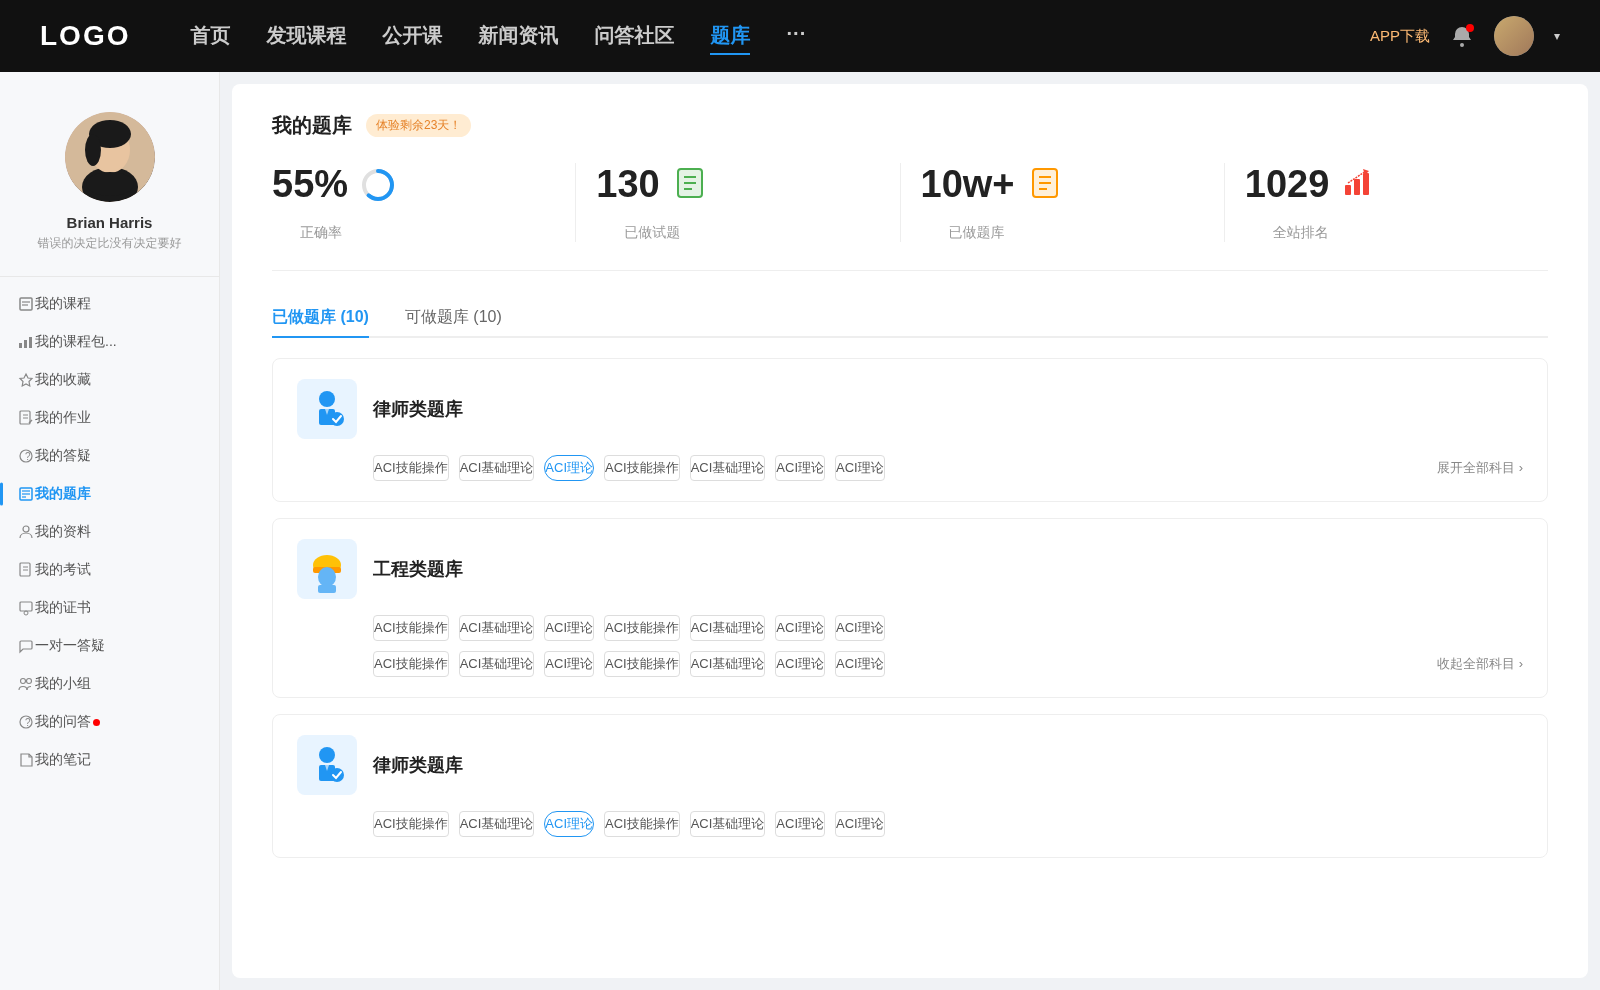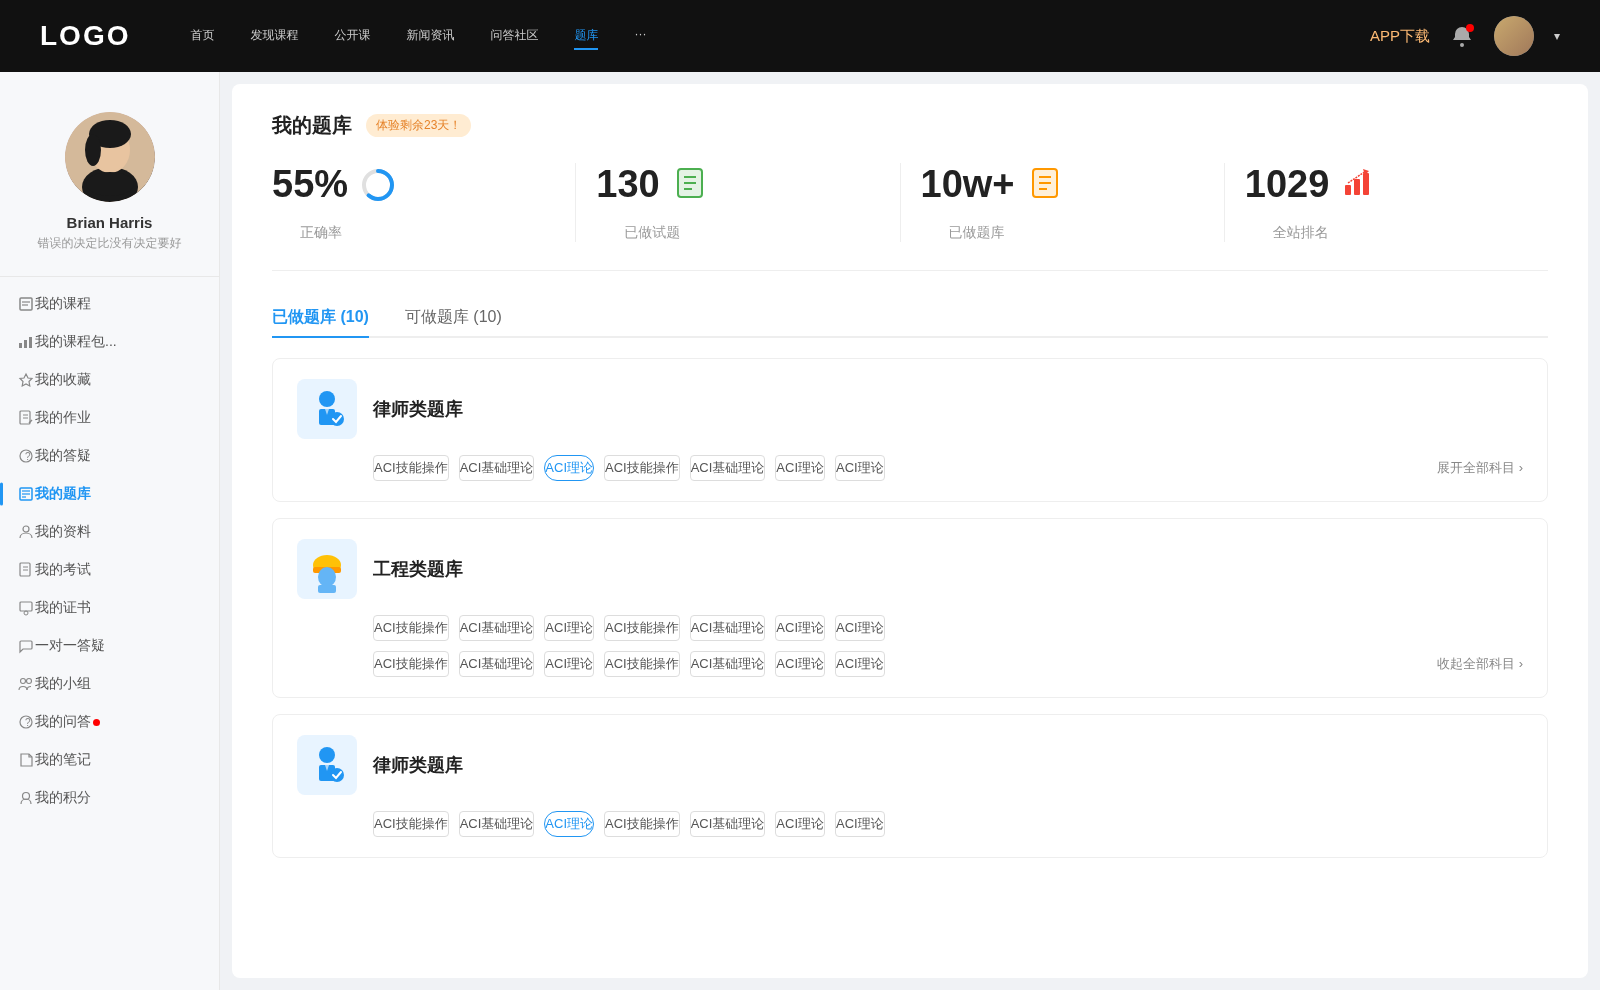--- a/index.html
+++ b/index.html
@@ -21,24 +21,25 @@
       letter-spacing: 2px;
       margin-right: 60px;
     }
     .navbar-nav {
       display: flex;
       gap: 36px;
       flex: 1;
     }
     .navbar-nav-item {
       color: #ccc;
-      font-size: 12px;
+      font-size: 20px;
       cursor: pointer;
       padding: 4px 0;
       position: relative;
+      font-weight: bold;
     }
     .navbar-nav-item.active {
       color: #2196F3;
       border-bottom: 2px solid #2196F3;
     }
     .navbar-right {
       display: flex;
       align-items: center;
       gap: 20px;
     }
@@ -510,29 +511,20 @@
       </li>
       <li class="sidebar-menu-item">
         <span class="sidebar-icon">
           <svg width="16" height="16" viewBox="0 0 16 16" fill="none">
               <path d="M3 2h8l3 3v9H3z" stroke="#888" stroke-width="1.2" fill="none"></path>
               <polyline points="11,2 11,5 14,5" stroke="#888" stroke-width="1.2" fill="none"></polyline>
             </svg>
         </span>
         <span>我的笔记</span>
       </li>
-      <li class="sidebar-menu-item">
-        <span class="sidebar-icon">
-          <svg width="16" height="16" viewBox="0 0 16 16" fill="none">
-              <circle cx="8" cy="6" r="3.5" stroke="#888" stroke-width="1.2" fill="none"></circle>
-              <path d="M3 14c0-2.8 2.2-5 5-5s5 2.2 5 5" stroke="#888" stroke-width="1.2" fill="none"></path>
-            </svg>
-        </span>
-        <span>我的积分</span>
-      </li>
     </ul>
   </aside>
 
   <main class="main-content">
     <div class="page-title-row">
       <h1 class="page-title">我的题库</h1>
       <span class="trial-badge">体验剩余23天！</span>
     </div>
 
     <div class="stats-row">

